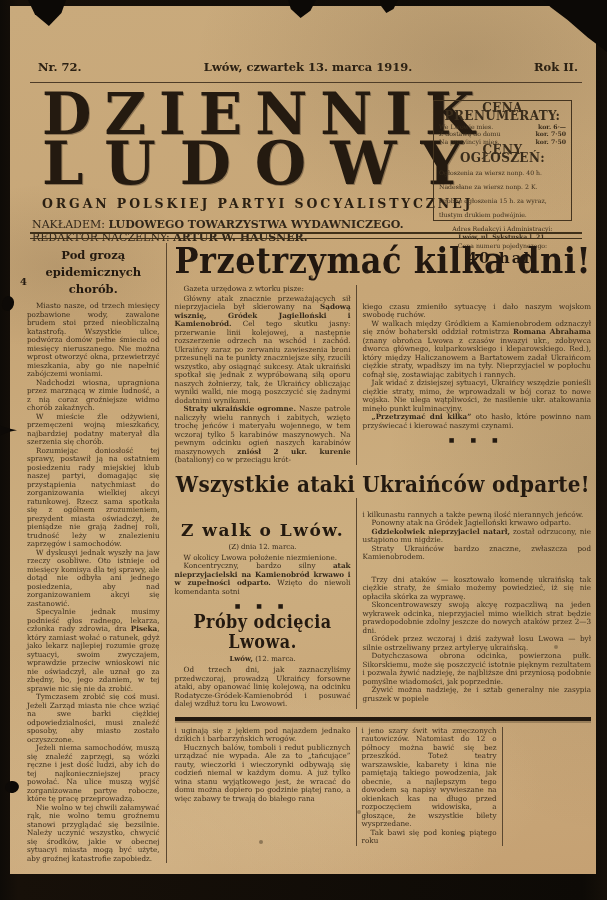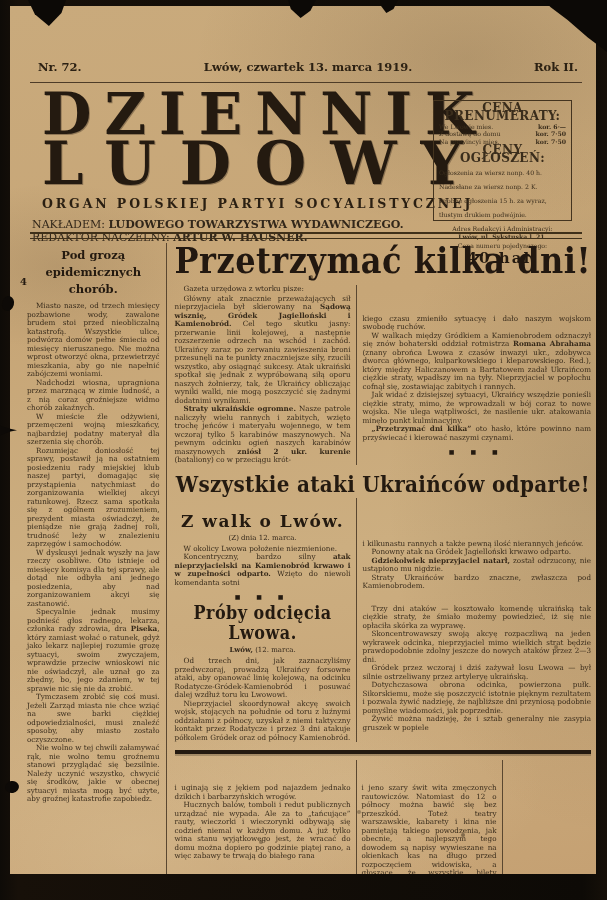--- a/index.html
+++ b/index.html
@@ -52,27 +52,27 @@
   
   .content{position:absolute;top:237px;left:17px;width:564px;display:flex;align-items:stretch;}
   .col1{width:185px;box-sizing:border-box;padding-right:6px;border-right:1px solid #5a4730;}
   .main-right{flex:1;box-sizing:border-box;padding-left:8px;}
   .tworow{display:flex;align-items:center;}
   .c2{width:182px;box-sizing:border-box;padding-right:5px;border-right:1px solid #5a4730;}
   .c3{flex:1;box-sizing:border-box;padding-left:6px;}
   
   .para,.bodytext{font-size:7.2px;line-height:8.5px;text-align:justify;margin:0;color:#372a1a;}
   .para{text-indent:9px;}
-  .noindent{text-indent:0;margin-top:24px;}
+  .noindent{text-indent:0;}
   .small-head{font-size:11.5px;font-weight:bold;text-align:center;margin:4px 0 4px;color:#241a10;line-height:17px;}
   .big-head{font-size:32px;font-weight:bold;text-align:center;margin:2px 0 8px;color:#221810;
     letter-spacing:.5px;line-height:32px;transform:scaleY(1.08);white-space:nowrap;}
   .banner-head{font-size:20px;font-weight:bold;text-align:center;margin:7px 0 2px;color:#241a10;
     letter-spacing:.3px;transform:scaleY(1.1);white-space:nowrap;}
-  .sub-head{font-size:17px;font-weight:bold;text-align:center;margin:13px 0 3px;color:#241a10;letter-spacing:1.5px;}
+  .sub-head{font-size:17px;font-weight:bold;text-align:center;margin:22px 0 3px;color:#241a10;letter-spacing:1.5px;}
   .sub-head2{font-size:16px;font-weight:bold;text-align:center;margin:4px 0 3px;color:#241a10;letter-spacing:.5px;
     transform:scaleY(1.1);}
   .dateline{font-size:7px;text-align:center;margin:0 0 3px;}
   .dateline b{font-weight:bold;margin-top:36px;}
   .squares{font-size:6px;letter-spacing:7px;text-align:center;margin:6px 0 4px;color:#241a10;}
   .leadin{font-size:7.2px;line-height:8.5px;text-indent:9px;margin:0 0 1px;}
   .gap8{height:8px;}
   .gap14{height:14px;}
   .thick-bar{height:4px;background:#241a10;margin:8px 0 6px;box-shadow:0 2px 0 rgba(36,26,16,.25);}
   .bottomrow{display:flex;align-items:stretch;}
@@ -159,20 +159,21 @@
     <div class="col1">
       <div class="small-head">Pod grozą epidemicznych chorób.</div>
       <div>
           <p class="para">Miasto nasze, od trzech miesięcy pozbawione wody, zawalone brudem stoi przed nieobliczalną katastrofą. Wszystkie ulice, podwórza domów pełne śmiecia od miesięcy nieruszanego. Nie można wprost otworzyć okna, przewietrzyć mieszkania, aby go nie napełnić zabójczemi woniami.</p>
           <p class="para">Nadchodzi wiosna, upragniona przez marznącą w zimie ludność, a z nią coraz groźniejsze widmo chorób zakaźnych.</p>
           <p class="para">W mieście źle odżywieni, przemęczeni wojną mieszkańcy, najbardziej podatny materyał dla szerzenia się chorób.</p>
           <p class="para">Rozumiejąc doniosłość tej sprawy, postawił ją na ostatniem posiedzeniu rady miejskiej klub naszej partyi, domagając się przystąpienia natychmiast do zorganizowania wielkiej akcyi ratunkowej. Rzecz sama spotkała się z ogólnem zrozumieniem, prezydent miasta oświadczył, że pieniądze nie grają żadnej roli, trudność leży w znalezieniu zaprzęgów i samochodów.</p>
           <p class="para">W dyskusyi jednak wyszły na jaw rzeczy osobliwe. Oto istnieje od miesięcy komisya dla tej sprawy, ale dotąd nie odbyła ani jednego posiedzenia, aby nad zorganizowaniem akcyi się zastanowić.</p>
           <p class="para"><span>Specyalnie jednak musimy podnieść głos radnego, lekarza, członka rady zdrowia, dra </span><b>Piseka</b><span>, który zamiast wołać o ratunek, gdyż jako lekarz najlepiej rozumie grozę sytuacyi, swoim zwyczajem, wprawdzie przeciw wnioskowi nic nie oświadczył, ale uznał go za zbędny, bo, jego zdaniem, w tej sprawie nic się nie da zrobić.</span></p>
           <p class="para">Tymczasem zrobić się coś musi. Jeżeli Zarząd miasta nie chce wziąć na swe barki ciężkiej odpowiedzialności, musi znaleźć sposoby, aby miasto zostało oczyszczone.</p>
+          <p class="para">Jeżeli niema samochodów, muszą się znaleźć zaprzęgi, są wózki ręczne i jest dość ludzi, aby ich do tej najkonieczniejszej pracy powołać. Na ulice muszą wyjść zorganizowane partye robocze, które tę pracę przeprowadzą.</p>
           <p class="para">Nie wolno w tej chwili załamywać rąk, nie wolno temu groźnemu stanowi przyglądać się bezsilnie. Należy uczynić wszystko, chwycić się środków, jakie w obecnej sytuacyi miasta mogą być użyte, aby groźnej katastrofie zapobiedz.</p>
         </div>
 
     </div>
 
     <div class="main-right">
 
       <div class="big-head">Przetrzymać kilka dni!</div>
 
       <div class="tworow">
@@ -197,21 +198,20 @@
           <div class="sub-head">Z walk o Lwów.</div>
           <div class="dateline">(Z) dnia 12. marca.</div>
           <p class="para">W okolicy Lwowa położenie niezmienione.</p>
           <p class="para"><span>Koncentryczny, bardzo silny </span><b>atak nieprzyjacielski na Kamienobród krwawo i w zupełności odparto.</b><span> Wzięto do niewoli komendanta sotni</span></p>
           <div class="squares">■ ■ ■</div>
           <div class="sub-head2">Próby odcięcia Lwowa.</div>
           <div class="dateline">
             <b>Lwów,</b><span> (12. marca.</span>
           </div>
           <p class="para">Od trzech dni, jak zaznaczyliśmy przedwczoraj, prowadzą Ukraińcy forsowne ataki, aby opanować linię kolejową, na odcinku Rodatycze-Gródek-Kamienobród i posuwać dalej wzdłuż toru ku Lwowowi.</p>
-          <p class="para">Nieprzyjaciel skoordynował akcyę swoich wojsk, stojących na południe od toru z luźnymi oddziałami z północy, uzyskał z niemi taktyczny kontakt przez Rodatycze i przez 3 dni atakuje półkolem Gródek oraz od północy Kamienobród.</p>
         </div>
         <div class="c3">
           <div class="gap8"></div>
           <p class="para noindent">i kilkunastu rannych a także pewną ilość nierannych jeńców.</p>
           <p class="para">Ponowny atak na Gródek Jagielloński krwawo odparto.</p>
           <p class="para"><b>Gdziekolwiek nieprzyjaciel natarł,</b><span> został odrzucony, nie ustąpiono mu nigdzie.</span></p>
           <p class="para">Straty Ukraińców bardzo znaczne, zwłaszcza pod Kamienobrodem.</p>
           <div class="gap14"></div>
           <p class="para">Trzy dni ataków — kosztowało komendę ukraińską tak ciężkie straty, że śmiało możemy powiedzieć, iż się nie opłaciła skórka za wyprawę.</p>
           <p class="para">Skoncentrowawszy swoją akcyę rozpaczliwą na jeden wykrawek odcinka, nieprzyjaciel mimo wielkich strat będzie prawdopodobnie zdolny jeszcze do nowych ataków przez 2—3 dni.</p>

